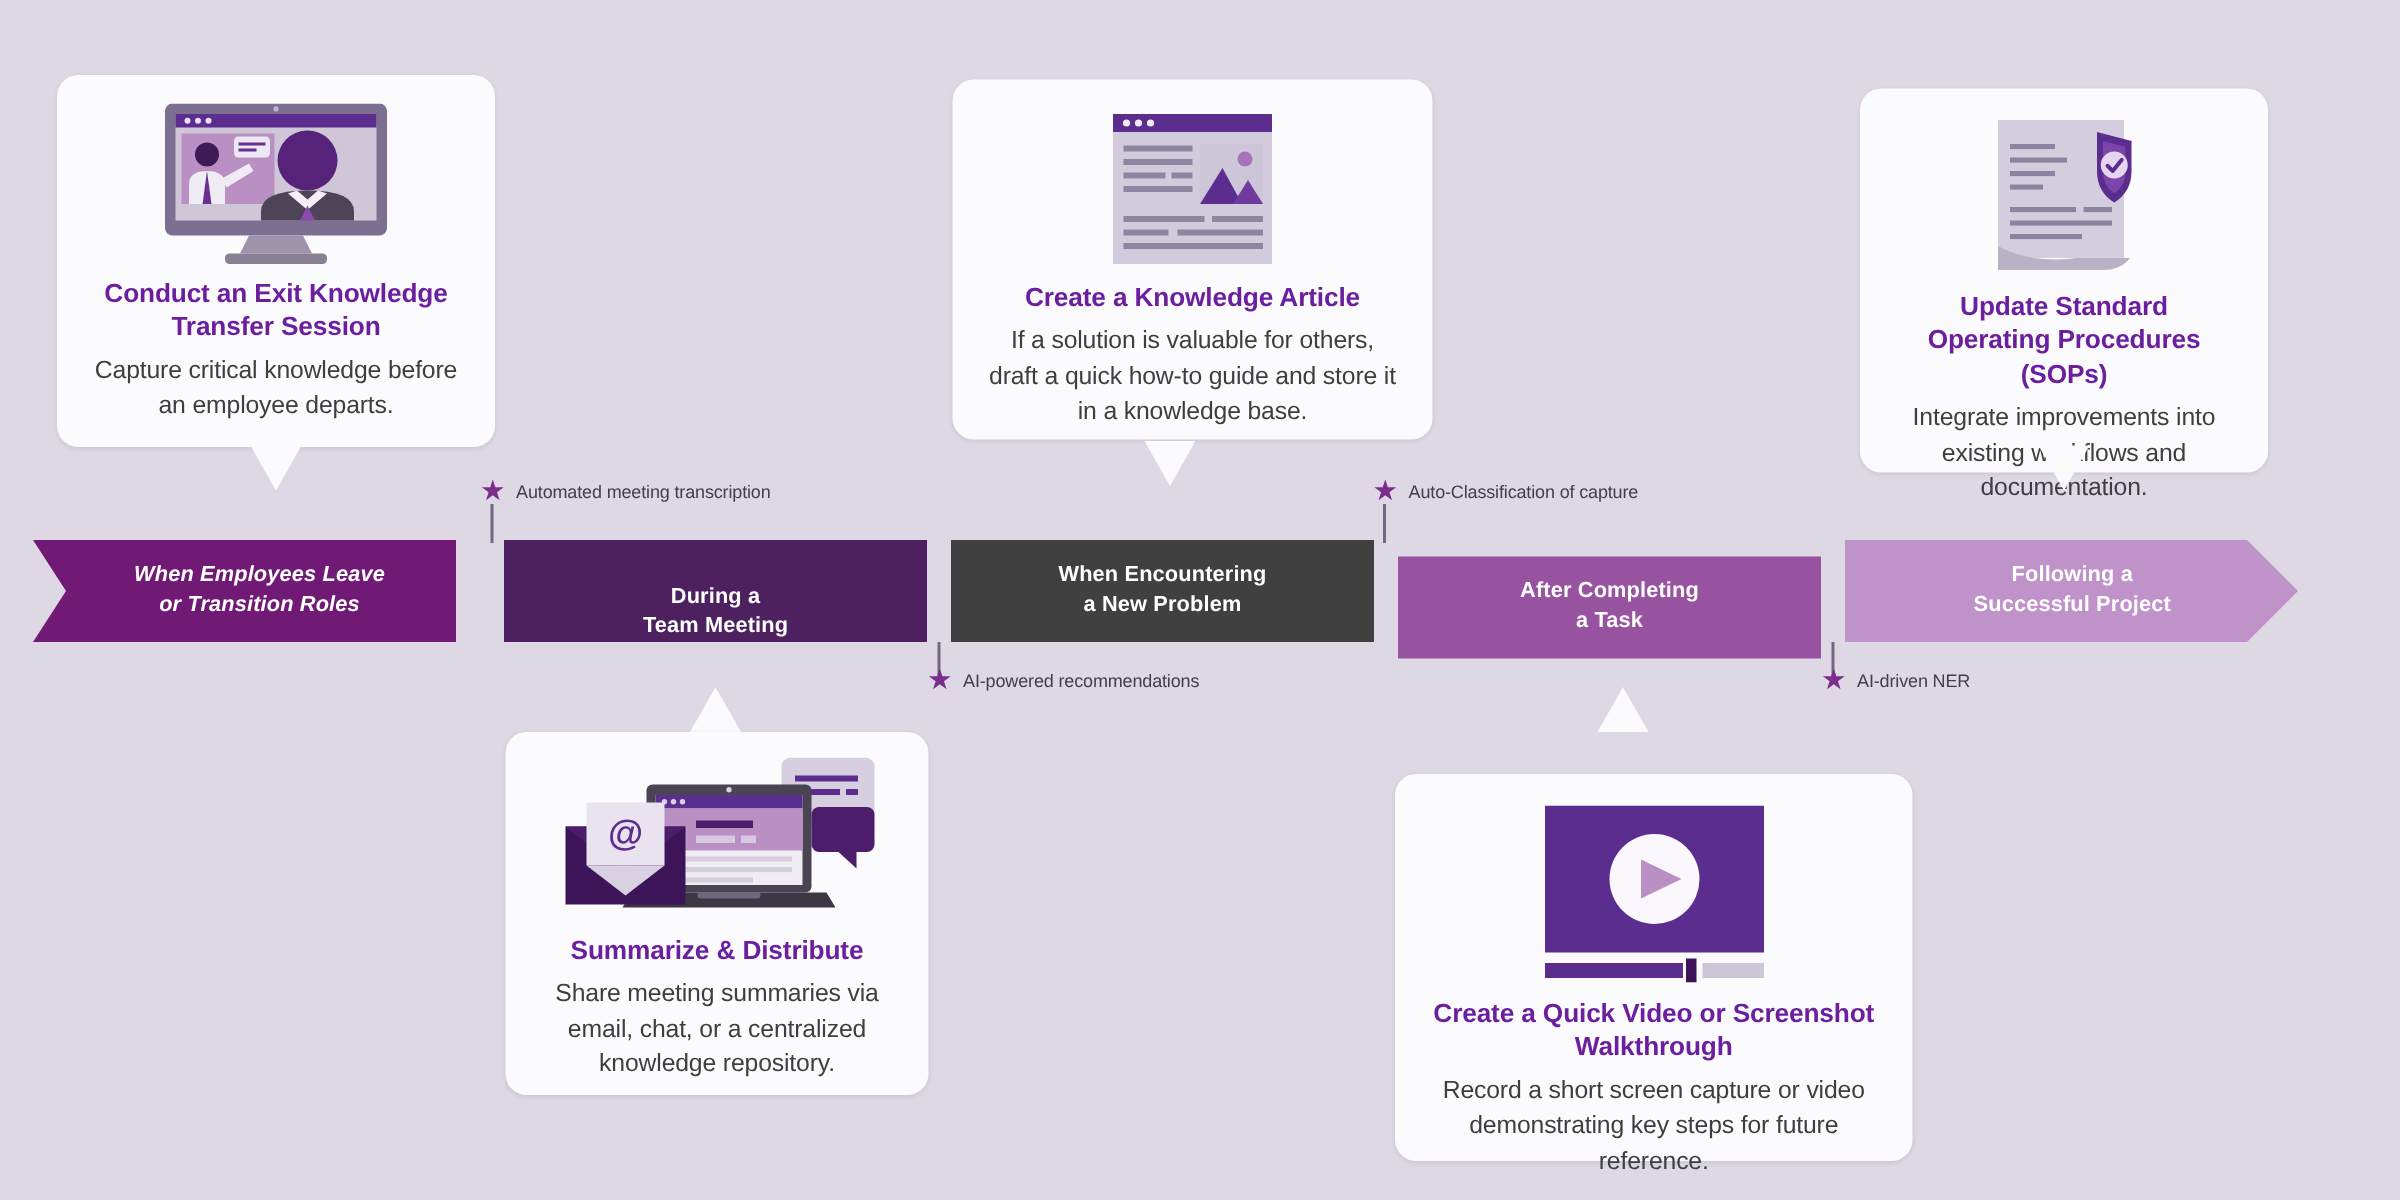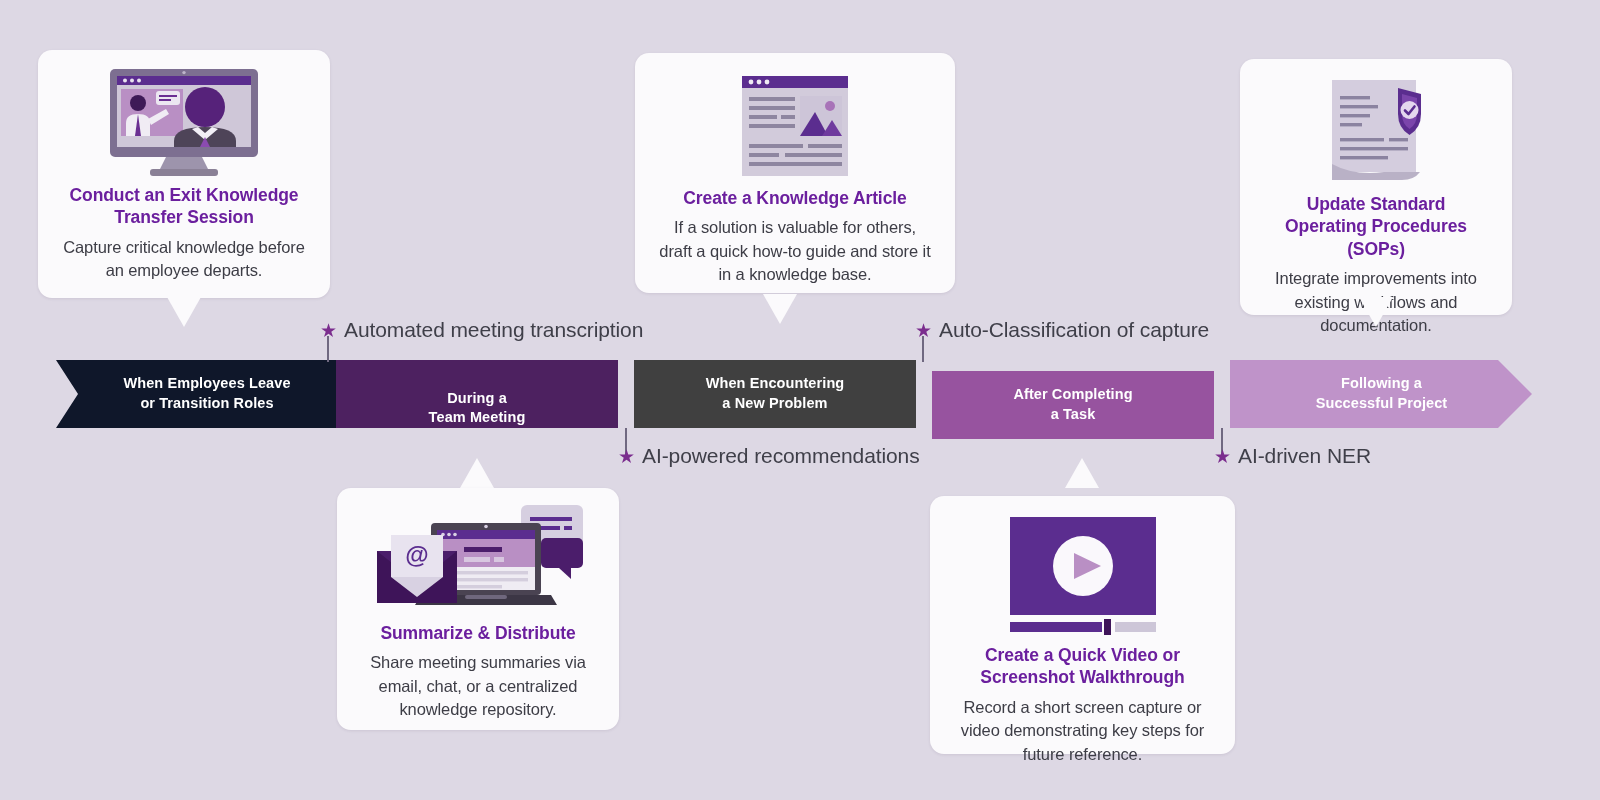--- a/index.html
+++ b/index.html
@@ -64,21 +64,21 @@
     text-align: center;
     letter-spacing: 0.1px;
   }
   .seg-notch { clip-path: polygon(0 0, 100% 0, 100% 100%, 0 100%, 22px 50%); }
   .seg-arrow { clip-path: polygon(0 0, calc(100% - 34px) 0, 100% 50%, calc(100% - 34px) 100%, 0 100%); }
   .seg-pad-l { padding-left: 20px; }
 
   
   .anno { position: absolute; display: flex; align-items: center; gap: 7px; }
   .anno-star { color: #7b2d8e; font-size: 19px; line-height: 1; }
-  .anno-text { color: #3f3f49; font-size: 21px; letter-spacing: -0.1px; white-space: nowrap; }
+  .anno-text { color: #3f3f49; font-size: 12px; letter-spacing: -0.1px; white-space: nowrap; }
   .anno-stem { position: absolute; width: 2px; background: #6f6880; }
 
   
   svg { display: block; }
 </style>
 </head>
 <body>
 
 <div class="stage">
 
@@ -205,36 +205,36 @@
         <rect x="22" y="30" width="52" height="42" fill="#e8e3ef"></rect>
         <path d="M22 72 L48 92 L74 72 Z" fill="#d8d1e2"></path>
         <text x="48" y="58" font-family="Liberation Sans, sans-serif" font-size="24" font-weight="bold" fill="#5b2d8f" text-anchor="middle">@</text>
       </svg>
     </div>
     <div class="card-title">Summarize &amp; Distribute</div>
     <div class="card-desc">Share meeting summaries via email, chat, or a centralized knowledge repository.</div>
   </div>
 
   <div class="tip tip-up" style="left:1065px; top:458px;"></div>
-  <div class="card" style="left:930px; top:496px; width:305px; height:258px;">
+  <div class="card" style="left:930px; top:516px; width:345px; height:258px;">
     <div class="card-icon" style="height:124px;">
       <svg width="160" height="118" viewBox="0 0 160 118">
         <rect x="7" y="0" width="146" height="98" fill="#5b2d8f"></rect>
         <circle cx="80" cy="49" r="30" fill="#faf8fc"></circle>
         <path d="M71 36 L98 49 L71 62 Z" fill="#b98fc4"></path>
         <rect x="7" y="105" width="92" height="10" fill="#5b2d8f"></rect>
         <rect x="101" y="102" width="7" height="16" fill="#3e1459"></rect>
         <rect x="112" y="105" width="41" height="10" fill="#cdc6d8"></rect>
       </svg>
     </div>
     <div class="card-title">Create a Quick Video or Screenshot Walkthrough</div>
     <div class="card-desc">Record a short screen capture or video demonstrating key steps for future reference.</div>
   </div>
 
-  <div class="band-seg seg-notch seg-pad-l" style="left:56px; width:282px; background:#0f172a;">
+  <div class="band-seg seg-notch seg-pad-l" style="left:22px; width:282px; background:#701a75;font-style:italic;">
     <div>
       <div>When Employees Leave</div>
       <div>or Transition Roles</div>
     </div>
   </div>
 
   <div class="band-seg" style="left:336px; width:282px; background:#4d2160;align-items:flex-end;">
     <div>
       <div>During a</div>
       <div>Team Meeting</div>

